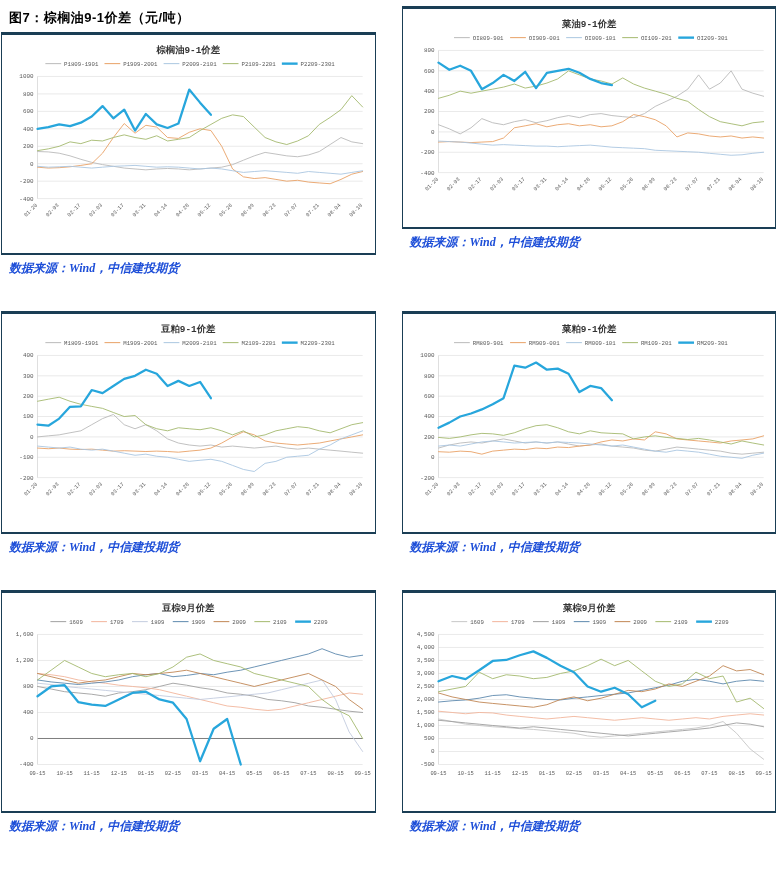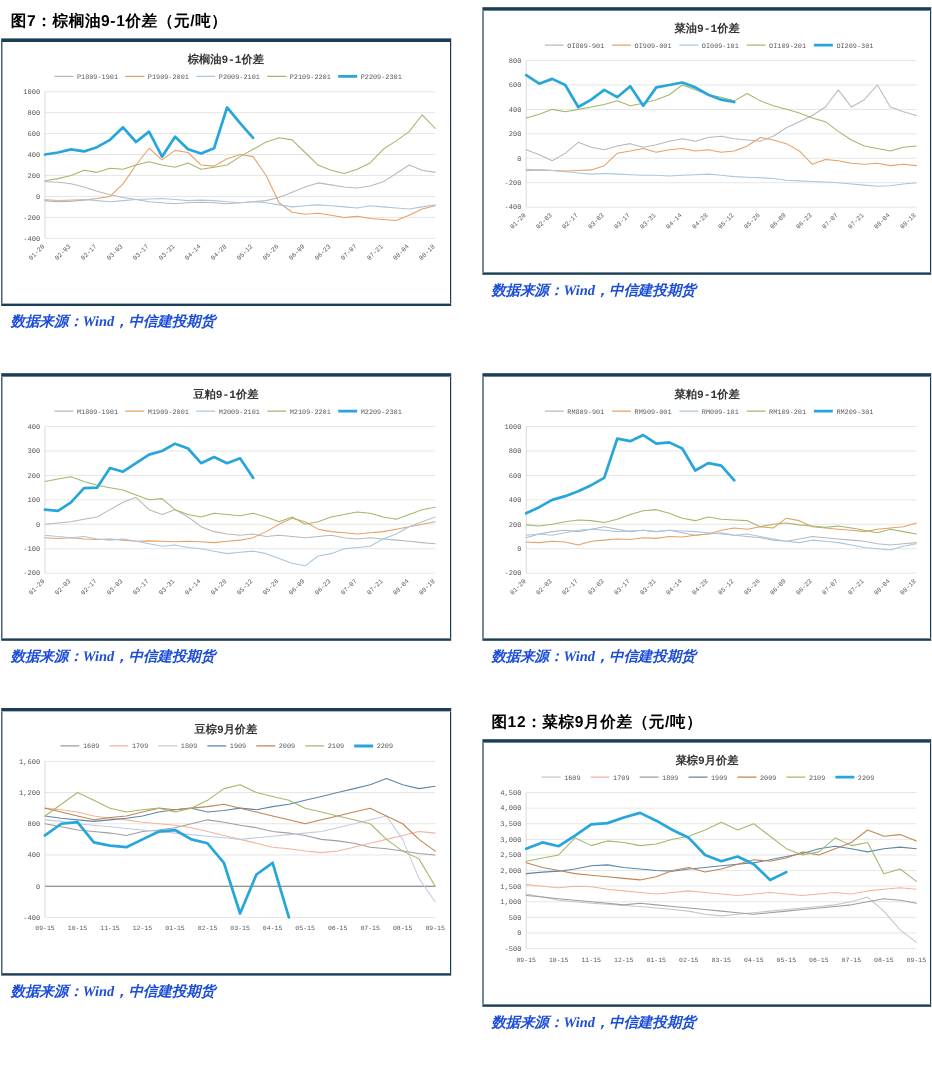--- a/index.html
+++ b/index.html
@@ -311,21 +311,20 @@
             <path d="M34.0 84.2 L47.8 74.3 L61.5 64.4 L75.3 71.0 L89.0 77.6 L102.8 80.9 L116.5 78.9 L130.3 77.6 L144.0 80.9 L157.8 77.6 L171.5 71.0 L185.3 61.1 L199.0 57.8 L212.8 64.4 L226.5 67.7 L240.3 71.0 L254.0 77.6 L267.8 80.9 L281.5 84.2 L295.3 87.5 L309.0 90.8 L322.8 104.0 L336.5 113.9 L350.3 120.5 L364.0 143.6" fill="none" stroke="#a3b86c" stroke-width="0.9" stroke-linejoin="round" stroke-linecap="round"></path>
             <path d="M34.0 100.7 L47.8 90.8 L61.5 89.5 L75.3 106.6 L89.0 109.3 L102.8 110.6 L116.5 104.0 L130.3 97.4 L144.0 96.1 L157.8 104.0 L171.5 107.3 L185.3 123.8 L199.0 166.7 L212.8 133.7 L226.5 123.8 L240.3 170.0" fill="none" stroke="#27a6dc" stroke-width="2.3" stroke-linejoin="round" stroke-linecap="round"></path>
           </svg>
         </div>
     </div>
     <div class="rule rule-thin"></div>
     <p class="source">数据来源：Wind，中信建投期货</p>
   </section>
 
   <section class="panel">
-    <h3 class="panel-title">图12：菜棕9月价差（元/吨）</h3>
     <div class="rule"></div>
     <div class="chart-wrap">
       <div class="chart">
           <svg viewBox="0 0 374 206">
             <text x="187" y="14" text-anchor="middle" font-size="9.5" font-weight="bold" fill="#333333">菜棕9月价差</text>
             <line x1="47.099999999999994" y1="25" x2="63.099999999999994" y2="25" stroke="#c6c6c6" stroke-width="1"></line>
             <text x="66.1" y="27" font-size="5.8" fill="#595959">1609</text>
             <line x1="88.5" y1="25" x2="104.5" y2="25" stroke="#f2b49b" stroke-width="1"></line>
             <text x="107.5" y="27" font-size="5.8" fill="#595959">1709</text>
             <line x1="129.9" y1="25" x2="145.9" y2="25" stroke="#9e9e9e" stroke-width="1"></line>

